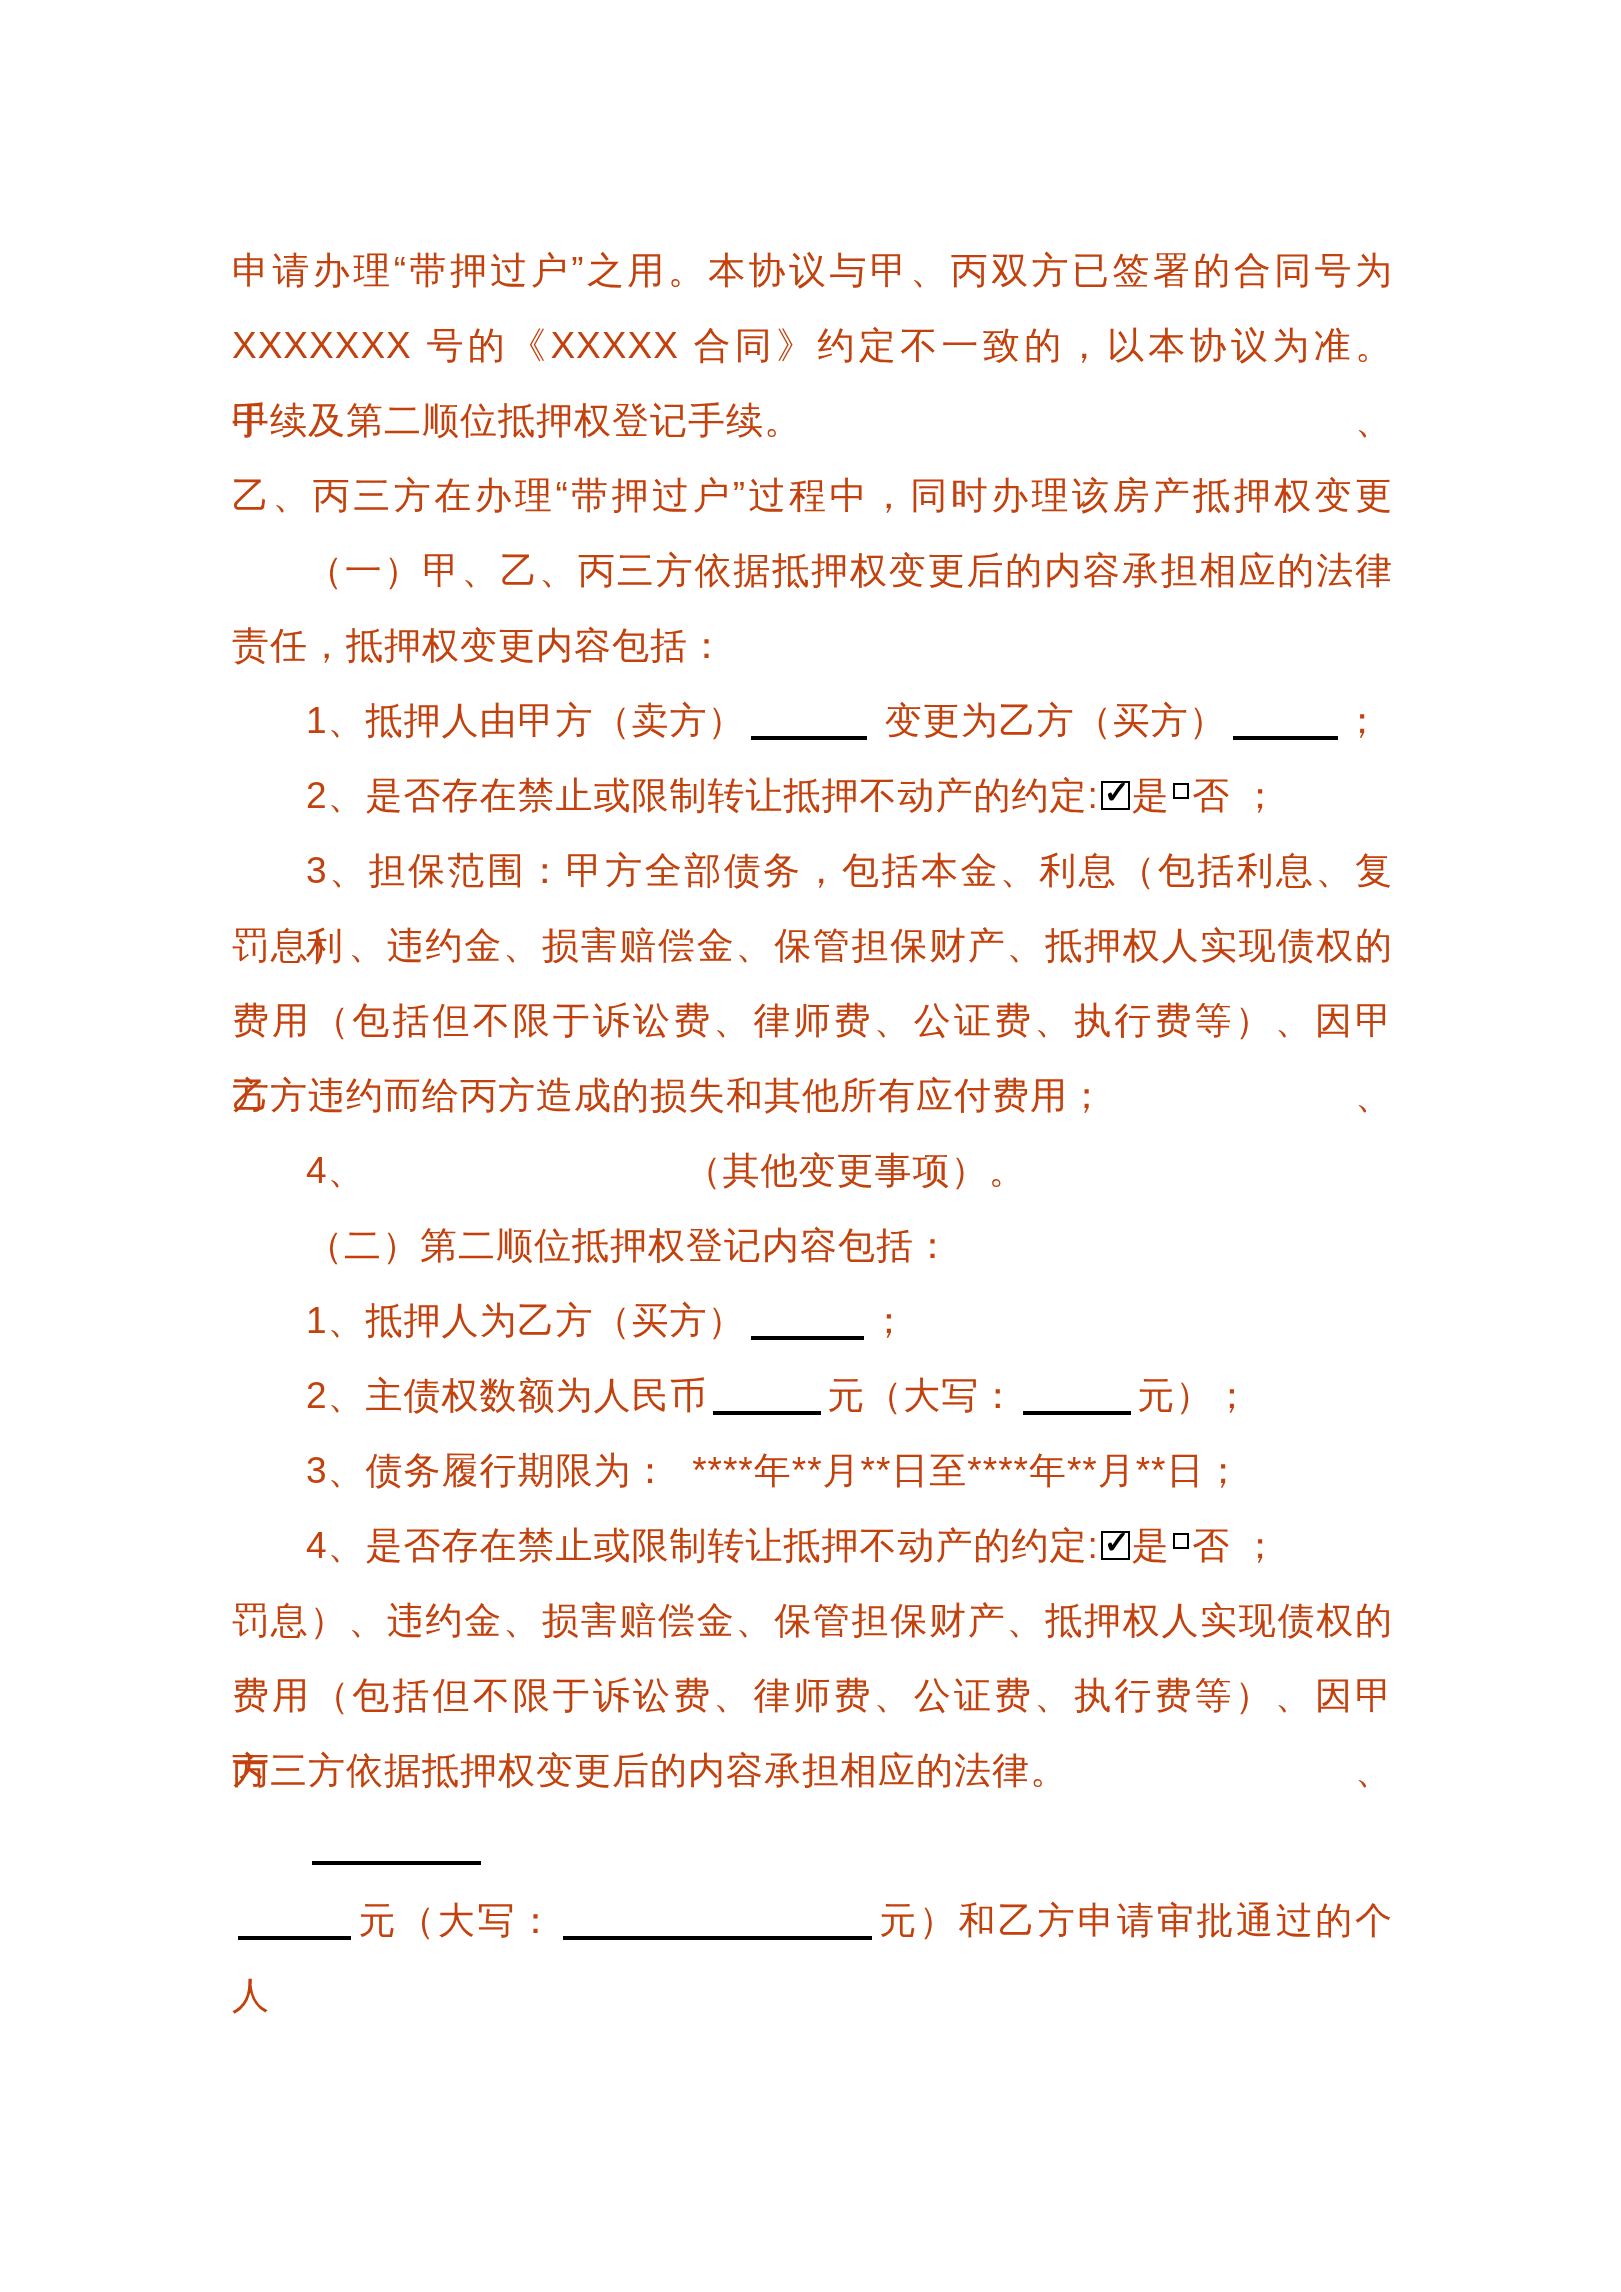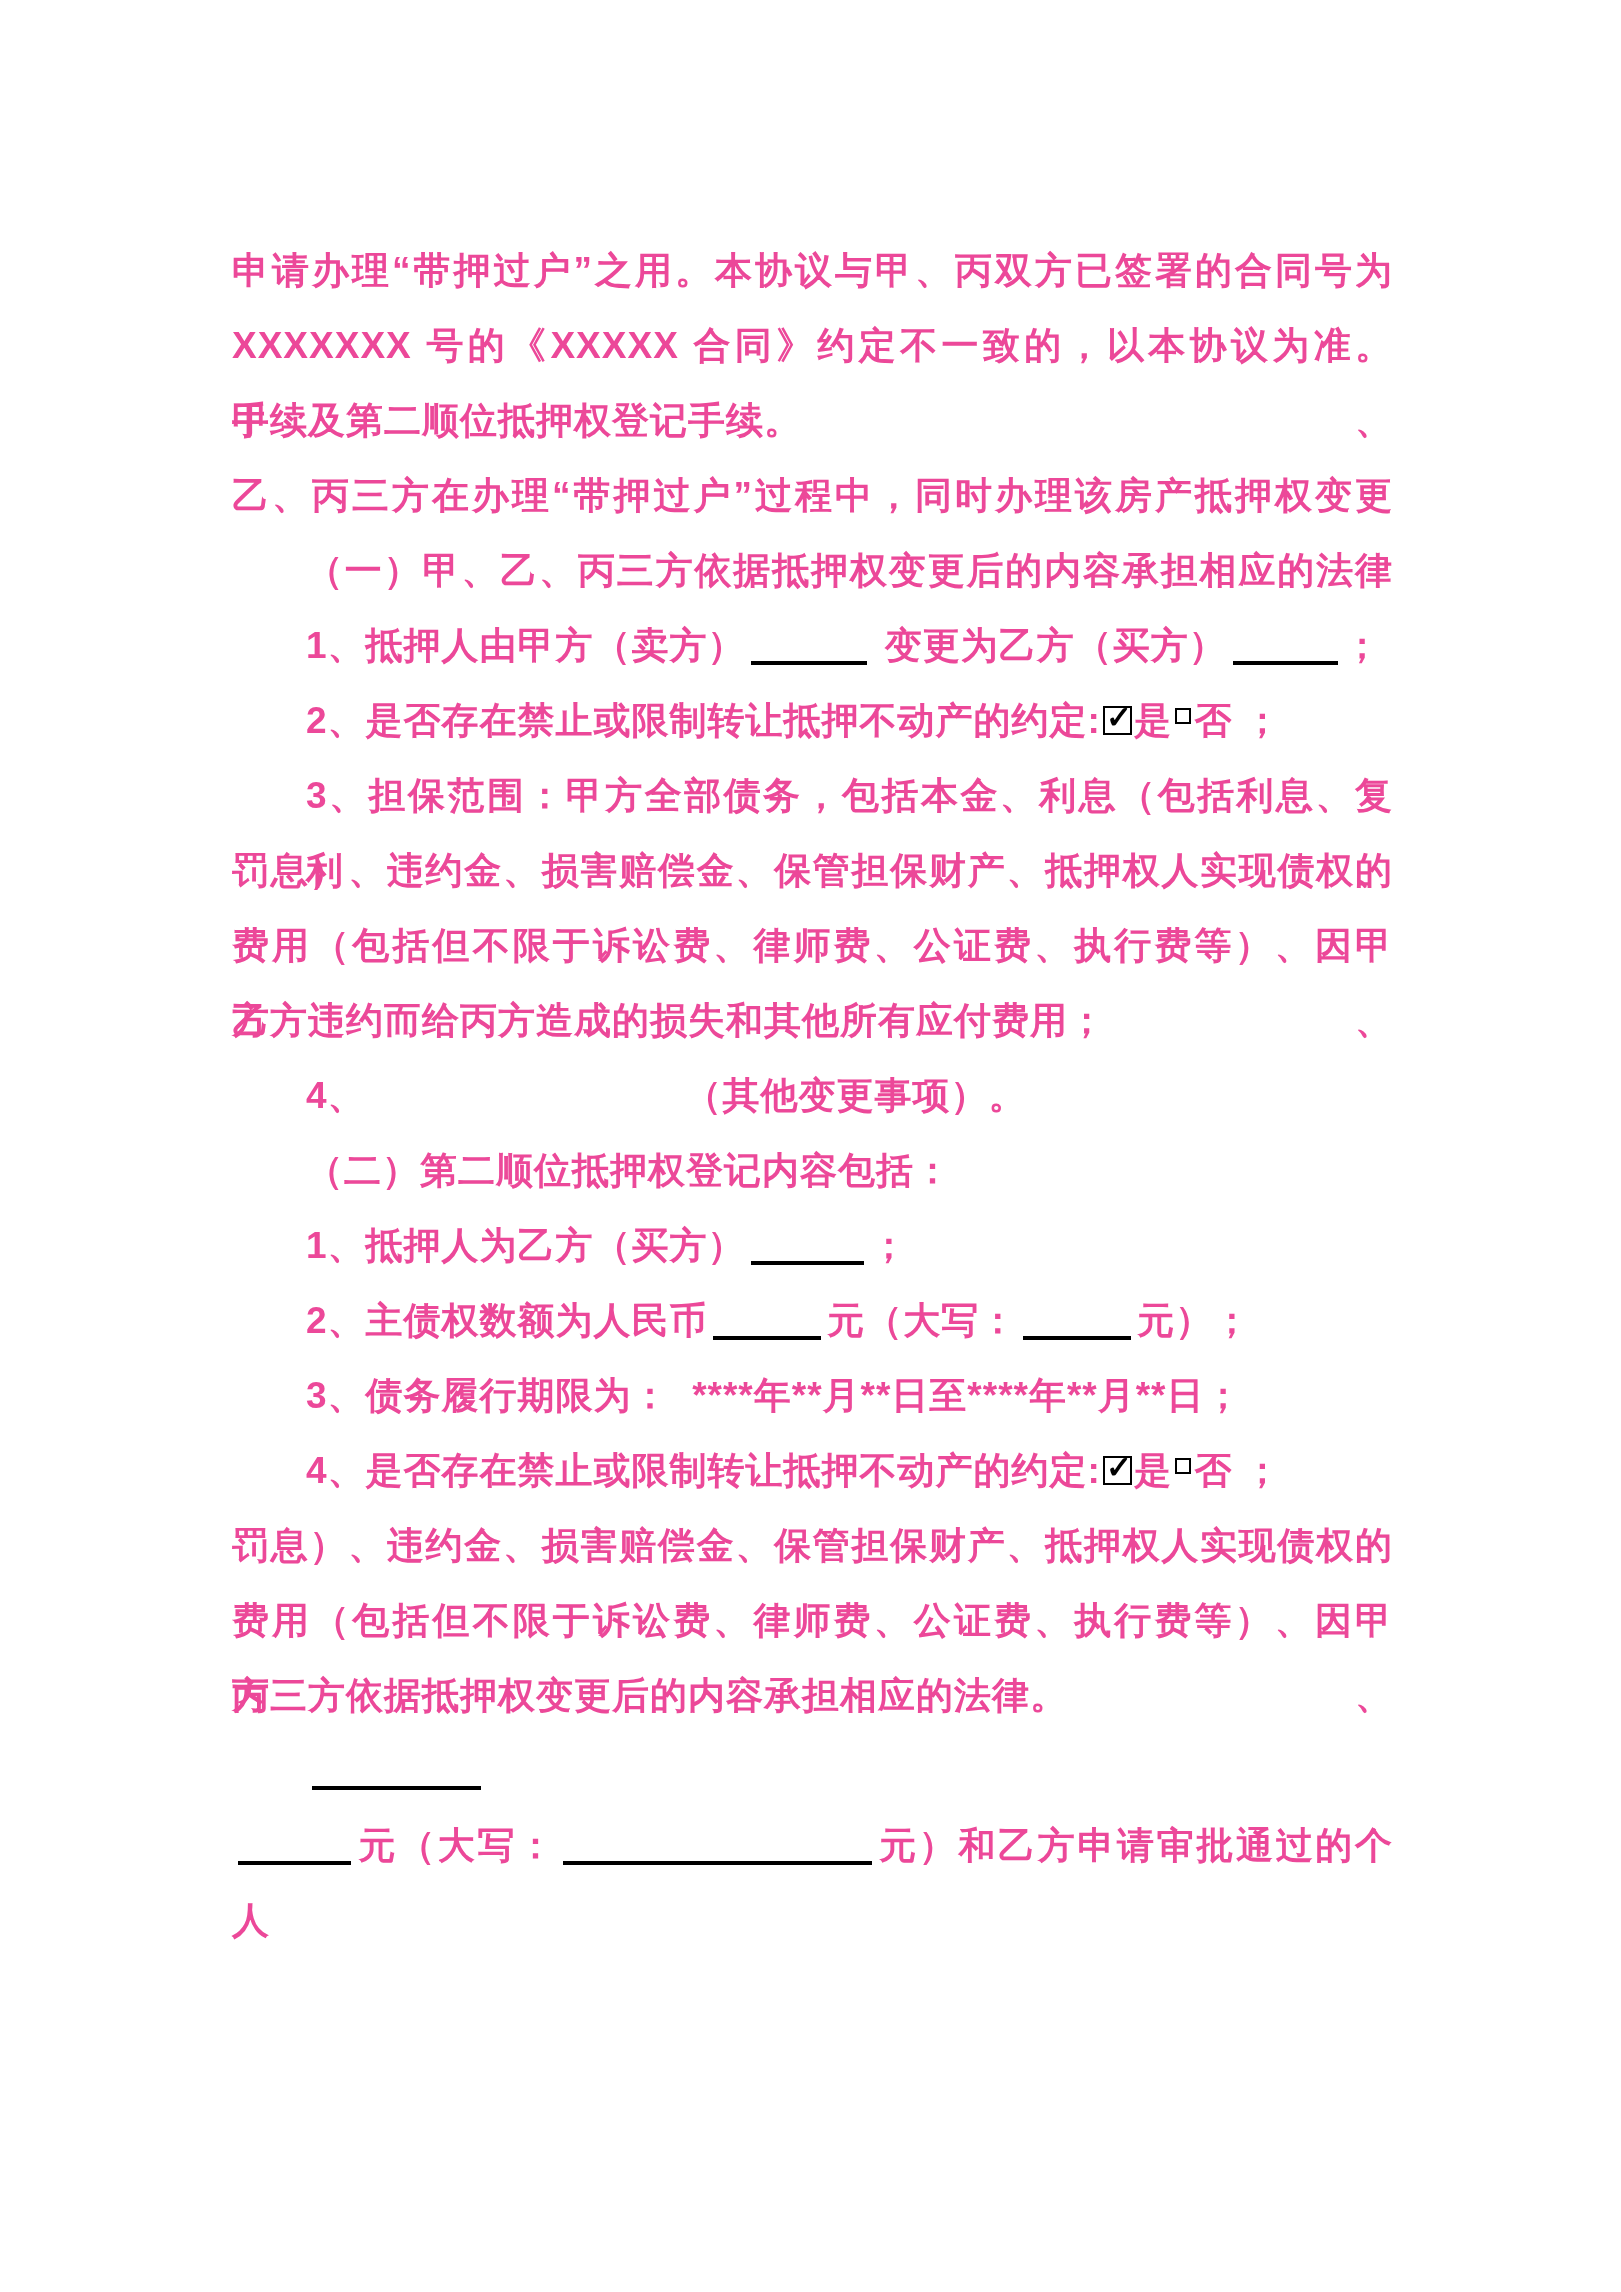--- a/index.html
+++ b/index.html
@@ -29,21 +29,21 @@
     text-align: left;
     letter-spacing: 1px;
   }
   .line.j {
     text-align: justify;
     text-align-last: justify;
   }
   .line.ind {
     padding-left: 74px;
   }
-  .run { color: #ec4899; font-weight: bold; }
+  .run { color: #c2410c; }
   .blank {
     display: inline-block;
     height: 0;
     border-bottom: 4.9px solid #000000;
     vertical-align: -6.9px;
     margin: 0 5.9px;
   }
   .gap {
     display: inline-block;
     height: 1px;
@@ -77,20 +77,21 @@
 </style>
 </head>
 <body>
 
 <div class="page">
     <div class="line j"><span class="run">申请办理“带押过户”之用。本协议与甲、丙双方已签署的合同号为</span></div>
     <div class="line j"><span class="run">XXXXXXX 号的《XXXXX 合同》约定不一致的，以本协议为准。甲、</span></div>
     <div class="line"><span class="run">手续及第二顺位抵押权登记手续。</span></div>
     <div class="line j"><span class="run">乙、丙三方在办理“带押过户”过程中，同时办理该房产抵押权变更</span></div>
     <div class="line j ind"><span class="run">（一）甲、乙、丙三方依据抵押权变更后的内容承担相应的法律</span></div>
+    <div class="line"><span class="run">责任，抵押权变更内容包括：</span></div>
     <div class="line ind"><span class="run">1、抵押人由甲方（卖方）</span><span class="blank" style="width: 116px;"></span><span class="run"> 变更为乙方（买方）</span><span class="blank" style="width: 105px;"></span><span class="run">；</span></div>
     <div class="line ind"><span class="run">2、是否存在禁止或限制转让抵押不动产的约定:</span><span class="cb checked"></span><span class="run">是</span><span class="cb empty"></span><span class="run">否 ；</span></div>
     <div class="line j ind"><span class="run">3、担保范围：甲方全部债务，包括本金、利息（包括利息、复利、</span></div>
     <div class="line j"><span class="run">罚息）、违约金、损害赔偿金、保管担保财产、抵押权人实现债权的</span></div>
     <div class="line j"><span class="run">费用（包括但不限于诉讼费、律师费、公证费、执行费等）、因甲方、</span></div>
     <div class="line"><span class="run">乙方违约而给丙方造成的损失和其他所有应付费用；</span></div>
     <div class="line ind"><span class="run">4、</span><span class="gap" style="width: 319px;"></span><span class="run">（其他变更事项）。</span></div>
     <div class="line ind"><span class="run">（二）第二顺位抵押权登记内容包括：</span></div>
     <div class="line ind"><span class="run">1、抵押人为乙方（买方）</span><span class="blank" style="width: 113px;"></span><span class="run">；</span></div>
     <div class="line ind"><span class="run">2、主债权数额为人民币</span><span class="blank" style="width: 108px;"></span><span class="run">元（大写：</span><span class="blank" style="width: 108px;"></span><span class="run">元）；</span></div>

